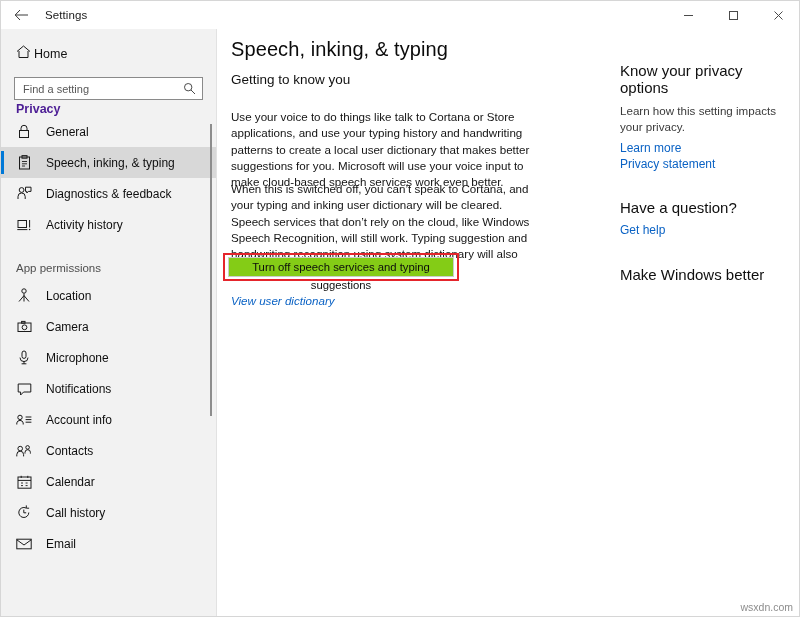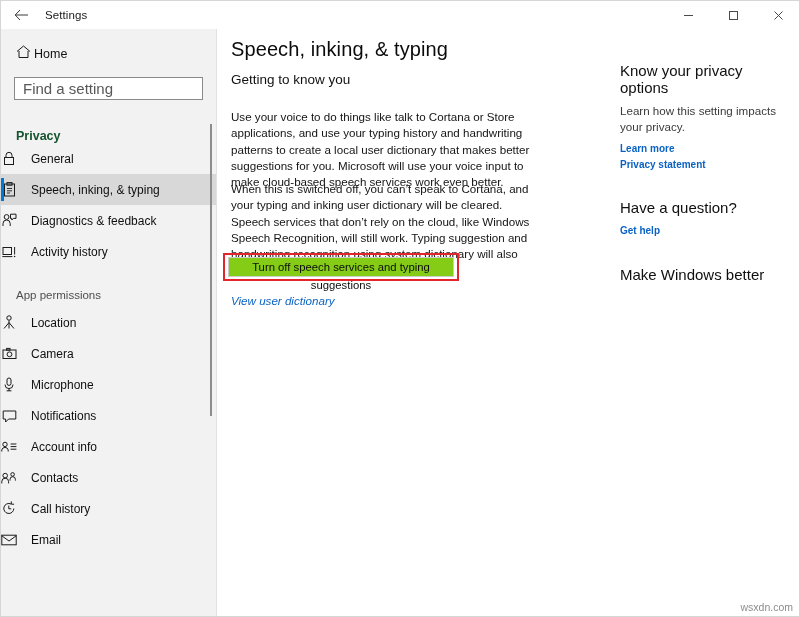--- a/index.html
+++ b/index.html
@@ -102,48 +102,49 @@
     display: flex;
     align-items: center;
     padding: 0 6px 0 8px;
   }
   .search-input {
     flex: 1;
     border: 0;
     outline: 0;
     background: transparent;
     font-family: "Liberation Sans", sans-serif;
-    font-size: 15px;
+    font-size: 11px;
     color: #1a1a1a;
     height: 100%;
   }
   .search-input::placeholder { color: #585858; opacity: 1; }
   .search-icon { color: #4a4a4a; display: flex; align-items: center; }
 
   .nav-title {
     font-size: 12.5px;
     font-weight: bold;
-    color: #14532d;
+    color: #4c1d95;
     padding: 0 0 0 15px;
-    margin-top: 29px;
+    margin-top: 2px;
   }
 
   .group-label {
     font-size: 11.5px;
     color: #4e4e4e;
     padding-left: 15px;
     margin-top: 22px;
     margin-bottom: 6px;
   }
 
   .nav-item {
     position: relative;
     display: flex;
     align-items: center;
     height: 31px;
+    padding-left: 15px;
     gap: 14px;
     cursor: default;
   }
   .nav-item .nav-icon {
     width: 16px;
     display: flex;
     align-items: center;
     justify-content: center;
     color: #1b1b1b;
     flex: 0 0 16px;
@@ -276,26 +277,25 @@
     margin-bottom: 7px;
   }
   .aside-text {
     font-size: 11.6px;
     line-height: 15.5px;
     color: #3a3a3a;
     margin-bottom: 7px;
   }
   .aside-link {
     display: block;
-    font-size: 10px;
+    font-size: 12px;
     line-height: 15.5px;
     color: #0a62c4;
     text-decoration: none;
     cursor: pointer;
-    font-weight: bold;
   }
 
   
   .watermark {
     position: absolute;
     right: 6px;
     bottom: 3px;
     font-size: 10.5px;
     color: #8d8d8d;
   }
@@ -459,20 +459,31 @@
         <svg width="16" height="14" viewBox="0 0 16 14">
           <circle cx="4.2" cy="4.6" r="2.3" fill="none" stroke="#1b1b1b" stroke-width="1"></circle>
           <path d="M0.8 12.4 V10.6 A3.4 3.4 0 0 1 7.6 10.6 V12.4" fill="none" stroke="#1b1b1b" stroke-width="1"></path>
           <circle cx="11.6" cy="3.4" r="1.8" fill="none" stroke="#1b1b1b" stroke-width="1"></circle>
           <path d="M9 9.6 V8.4 A2.7 2.7 0 0 1 14.4 8.4 V9.6" fill="none" stroke="#1b1b1b" stroke-width="1"></path>
         </svg>
       </span>
       <span class="nav-label">Contacts</span>
     </div>
 
+    <div class="nav-item">
+      <span class="nav-icon">
+        <svg width="15" height="14" viewBox="0 0 15 14">
+          <rect x="1" y="2" width="13" height="11.2" fill="none" stroke="#1b1b1b" stroke-width="1"></rect>
+          <path d="M1 5.4 H14" stroke="#1b1b1b" stroke-width="1" fill="none"></path>
+          <path d="M4.2 0.8 V3 M10.8 0.8 V3" stroke="#1b1b1b" stroke-width="1" fill="none"></path>
+          <path d="M4 8 H6 M8.6 8 H10.6 M4 10.6 H6 M8.6 10.6 H10.6" stroke="#1b1b1b" stroke-width="0.9" fill="none"></path>
+        </svg>
+      </span>
+      <span class="nav-label">Calendar</span>
+    </div>
 
     <div class="nav-item">
       <span class="nav-icon">
         <svg width="15" height="15" viewBox="0 0 15 15">
           <path d="M11.8 7.5 A5 5 0 1 1 9 3" fill="none" stroke="#1b1b1b" stroke-width="1"></path>
           <path d="M9.3 0.4 V3.2 H12.1" fill="none" stroke="#1b1b1b" stroke-width="1"></path>
           <path d="M6.8 4.6 V7.8 H9.2" fill="none" stroke="#1b1b1b" stroke-width="1"></path>
         </svg>
       </span>
       <span class="nav-label">Call history</span>

